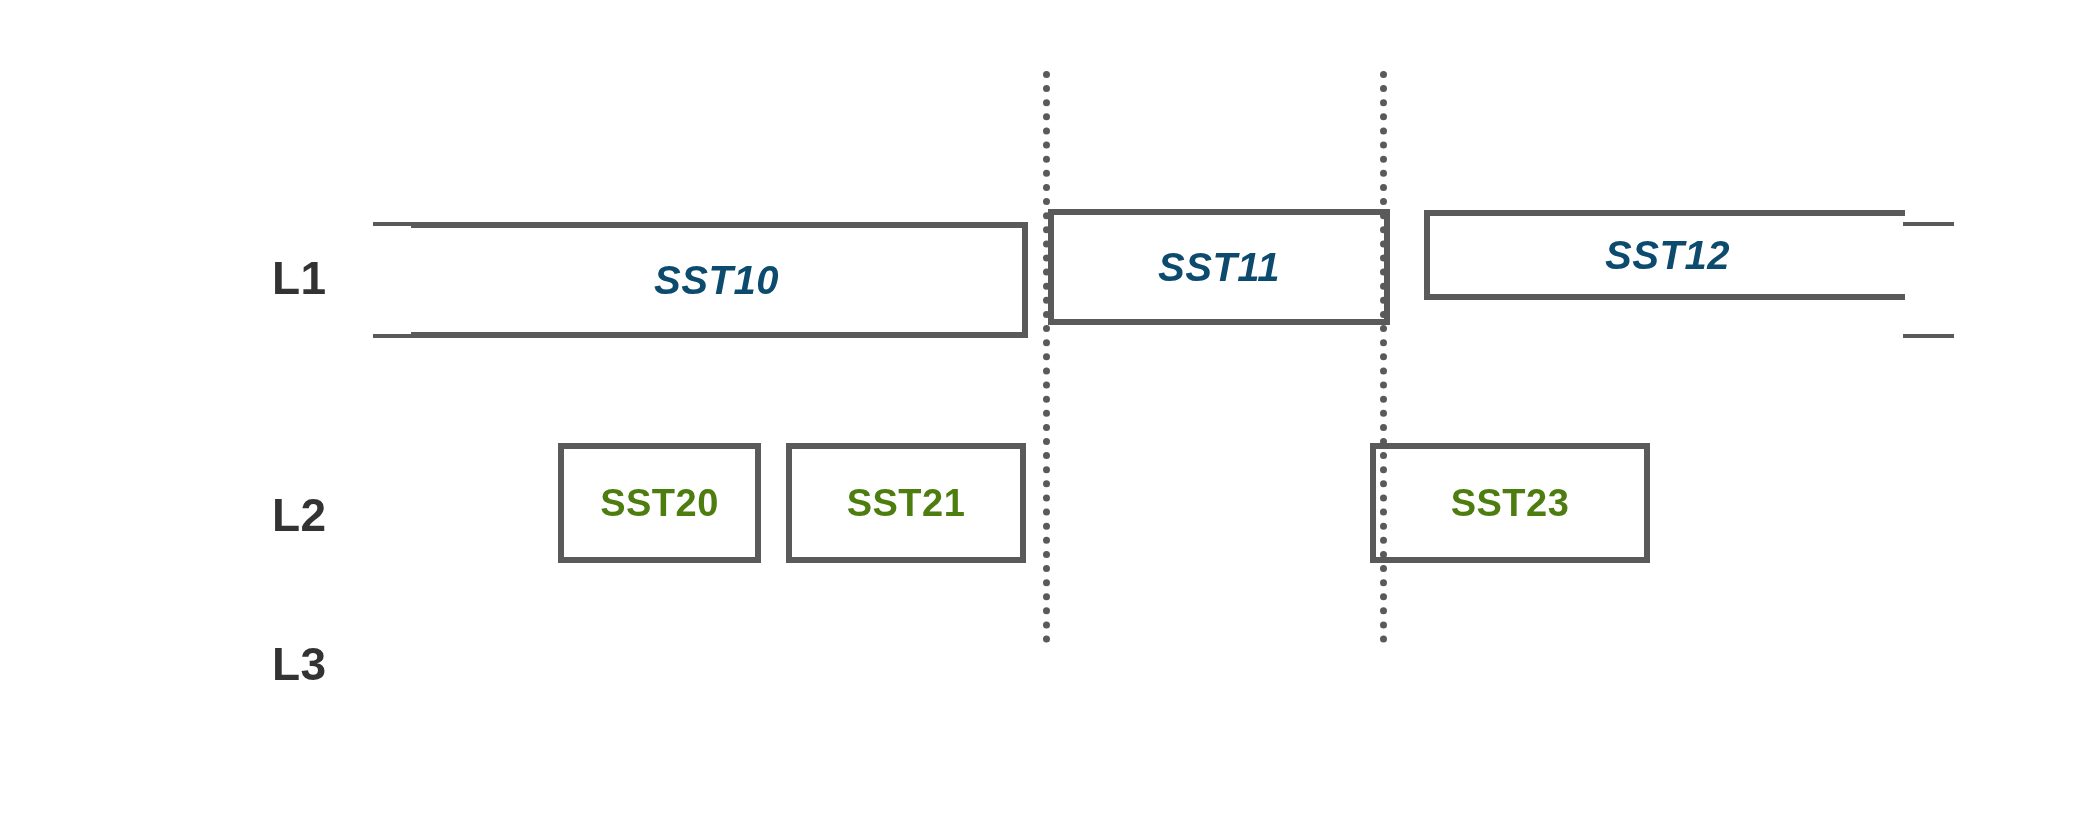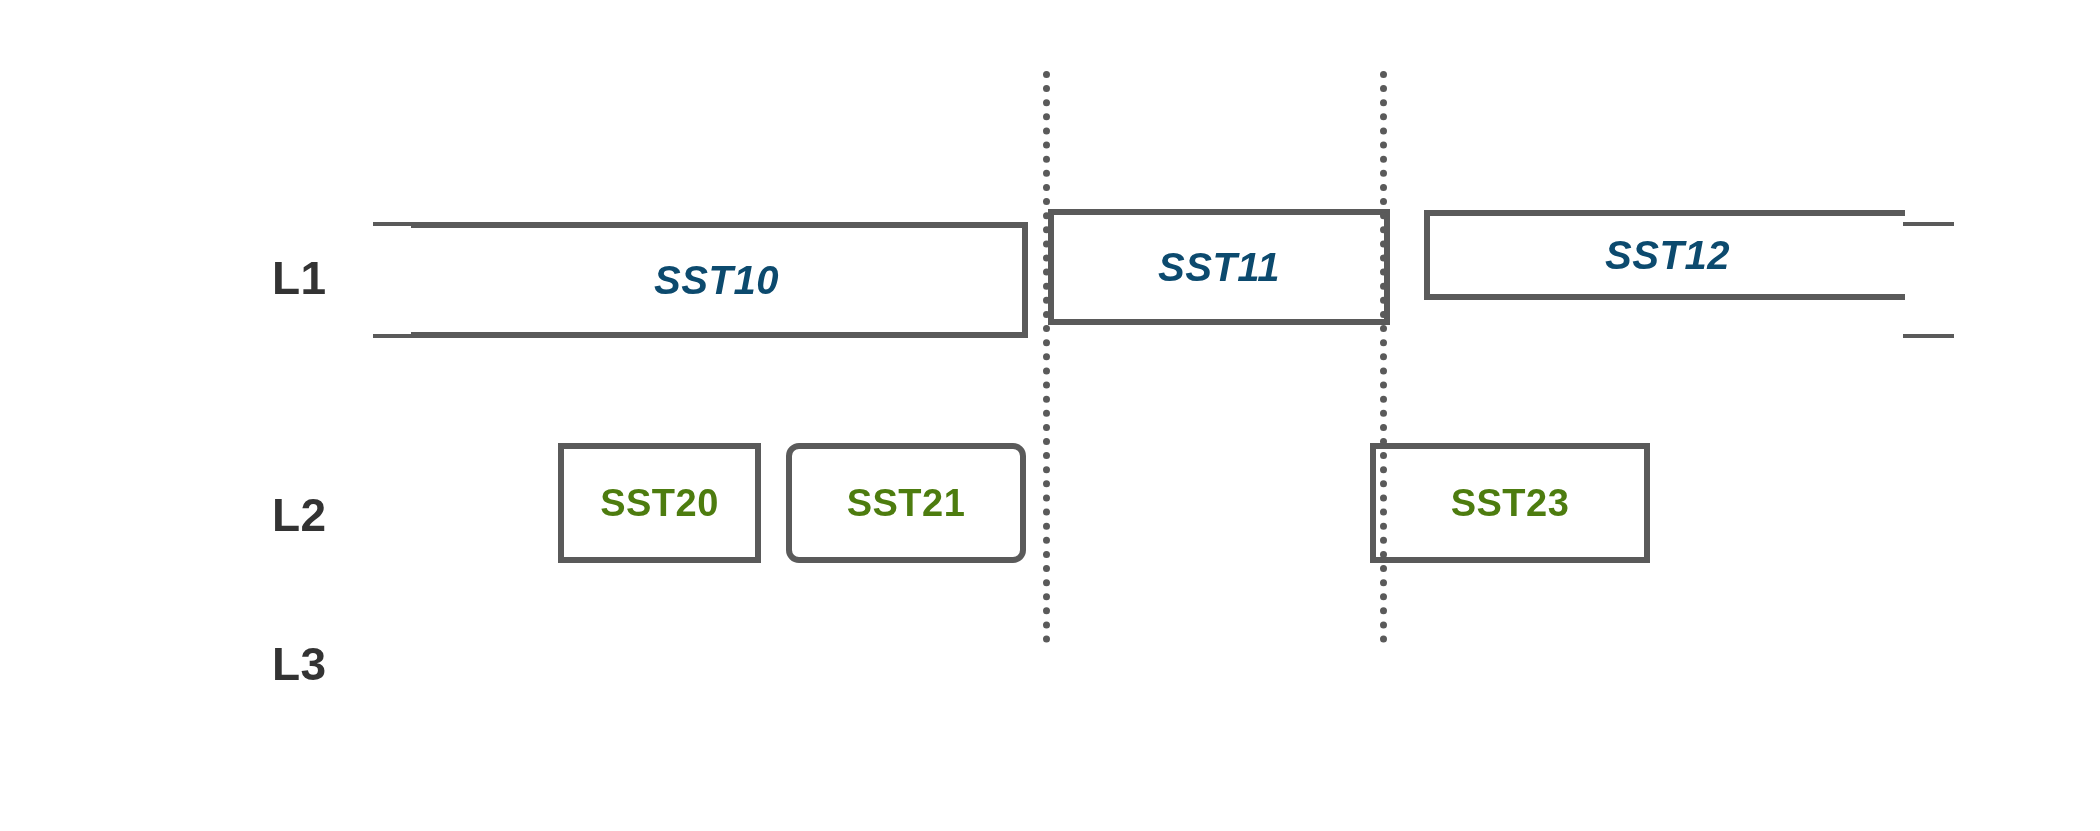--- a/index.html
+++ b/index.html
@@ -109,21 +109,21 @@
 
   <div class="overhang" style="left:373px; top:222px; width:42px;"></div>
   <div class="overhang" style="left:373px; top:334px; width:42px;"></div>
   <div class="overhang" style="left:1903px; top:222px; width:51px;"></div>
   <div class="overhang" style="left:1903px; top:334px; width:51px;"></div>
 
   <div class="task-box" style="left:558px; top:443px; width:203px; height:120px;">
     <span class="box-label">SST20</span>
   </div>
 
-  <div class="task-box" style="left:786px; top:443px; width:240px; height:120px;border-radius:13px;">
+  <div class="task-box" style="left:786px; top:443px; width:240px; height:120px;">
     <span class="box-label">SST21</span>
   </div>
 
   <div class="task-box" style="left:1370px; top:443px; width:280px; height:120px;">
     <span class="box-label">SST23</span>
   </div>
 
   <div class="dotted-sep" style="left:1043px; top:71px; height:572px;"></div>
   <div class="dotted-sep" style="left:1380px; top:71px; height:572px;"></div>
 

